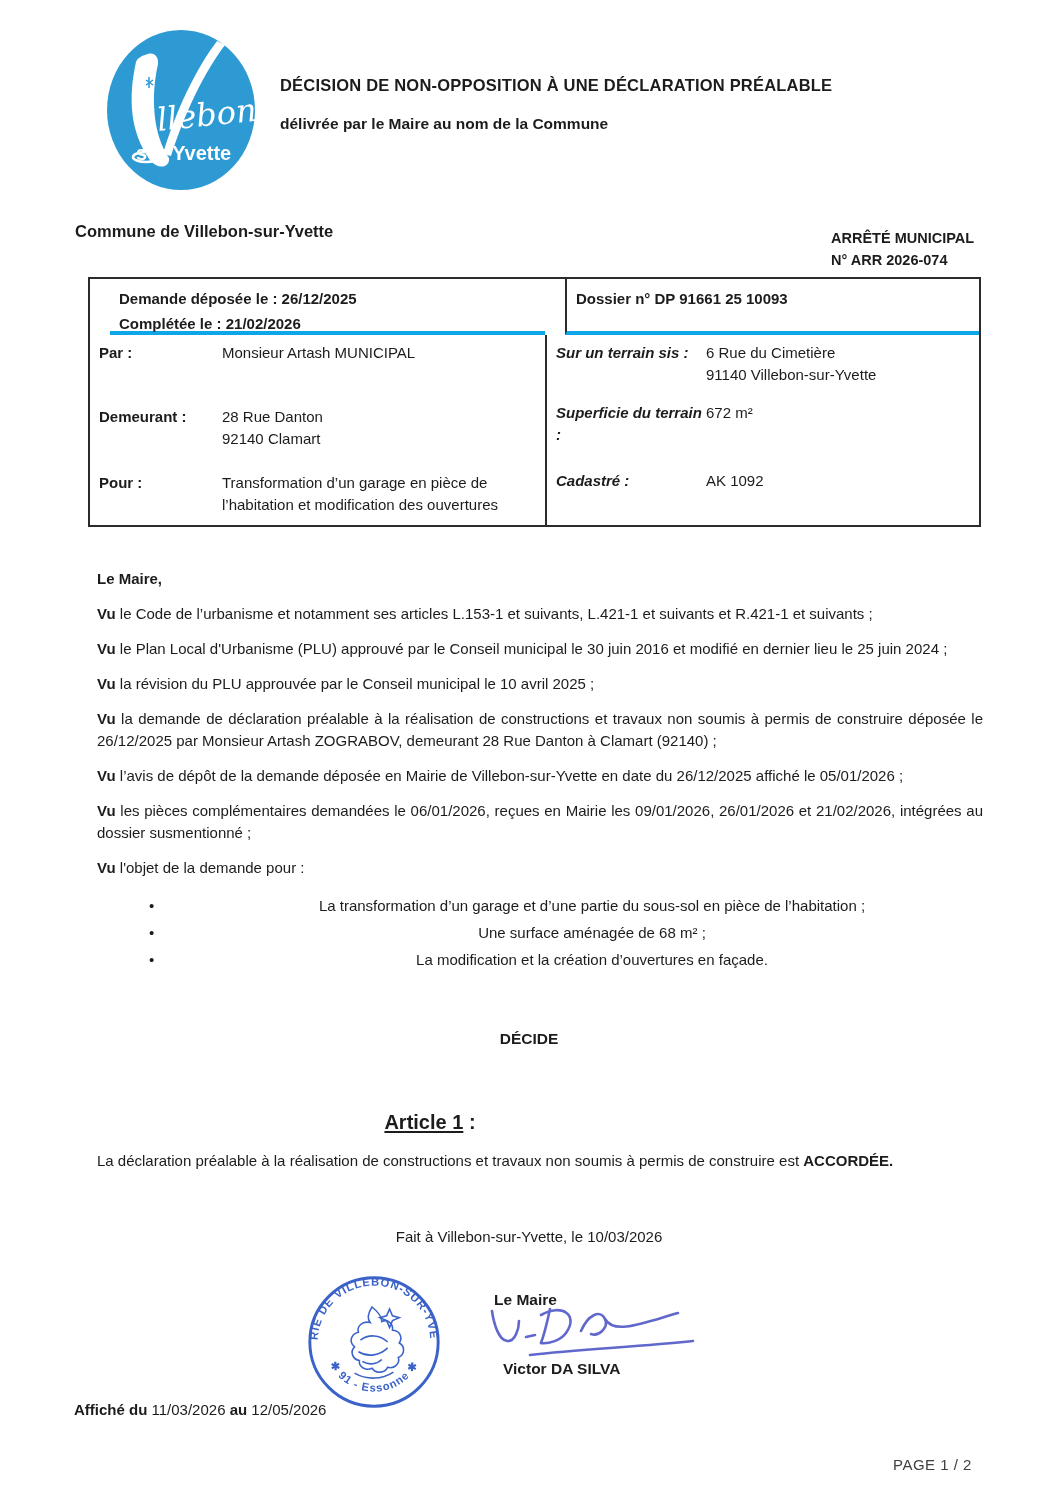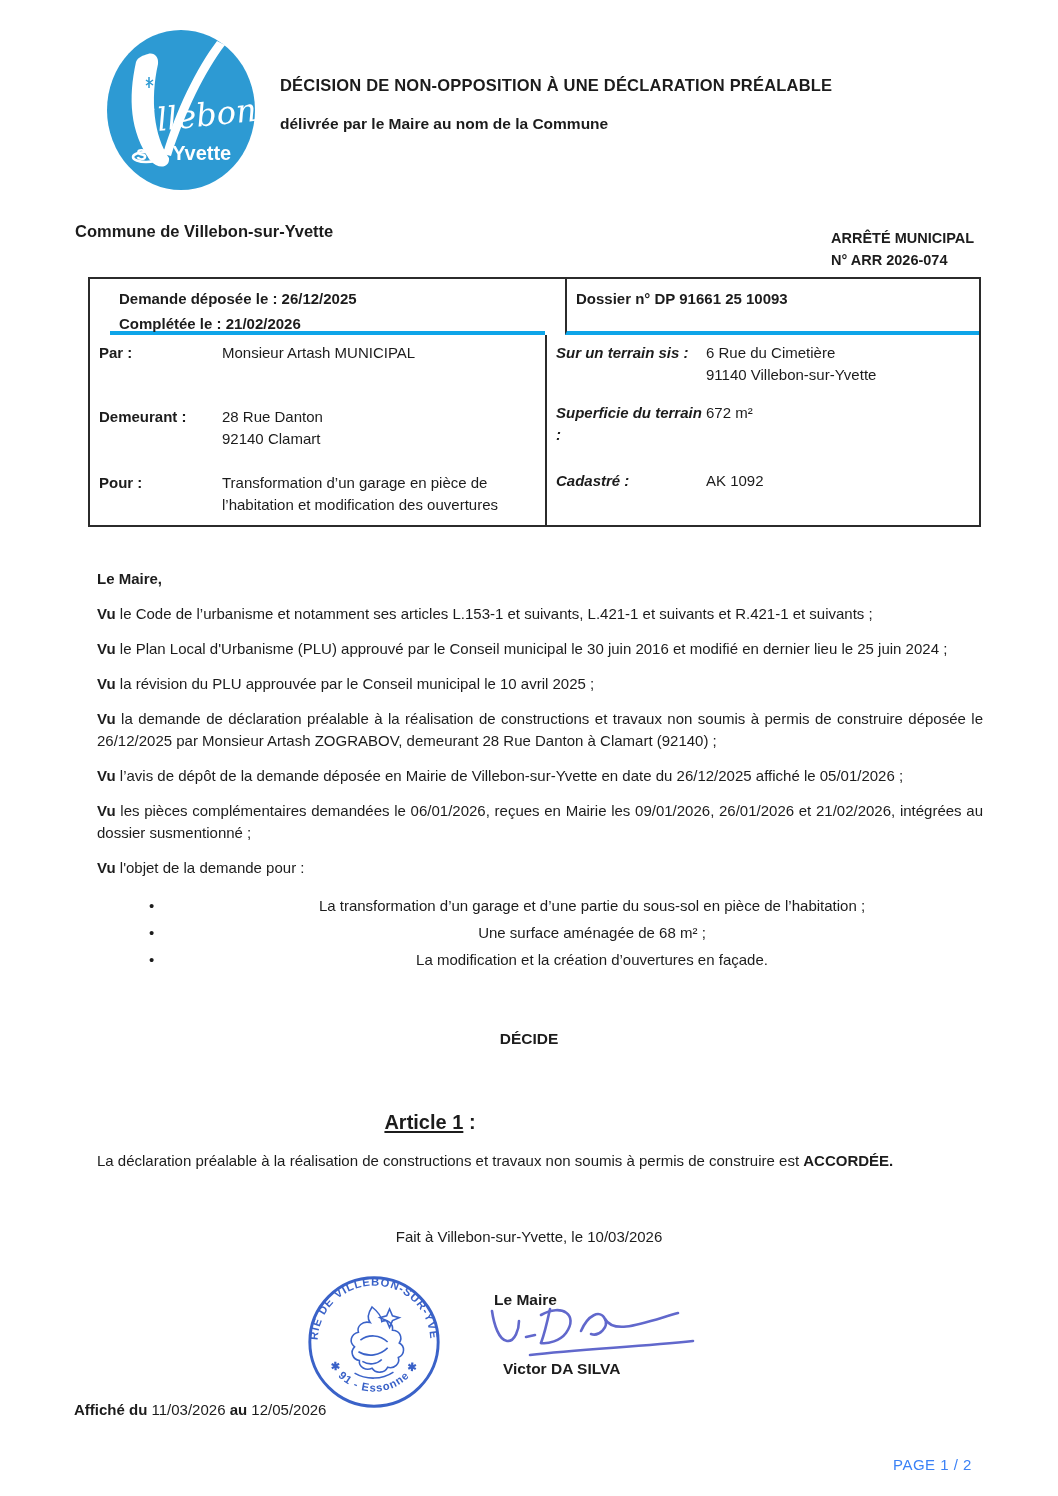--- a/index.html
+++ b/index.html
@@ -46,21 +46,21 @@
   .article-line { position:absolute; left:0; top:1111px; width:860px; text-align:center; font-weight:bold; font-size:20px; }
   .article-line u { text-underline-offset:2px; }
   .decision-par { position:absolute; left:97px; top:1150px; width:886px; line-height:22px; }
   
   .fait-line { position:absolute; left:0; top:1228px; width:1058px; text-align:center; }
   .stamp { position:absolute; left:304px; top:1272px; width:140px; height:140px; }
   .role-line { position:absolute; left:494px; top:1291px; font-weight:bold; font-size:15.5px; }
   .signature { position:absolute; left:478px; top:1297px; width:225px; height:70px; }
   .name-line { position:absolute; left:466px; top:1360px; font-weight:bold; font-size:15.5px;margin-left:37px; }
   .affiche-line { position:absolute; left:74px; top:1401px; font-size:15px; }
-  .page-num { position:absolute; left:893px; top:1456px; font-size:15px; color:#3b82f6; letter-spacing:.5px; }
+  .page-num { position:absolute; left:893px; top:1456px; font-size:15px; color:#404040; letter-spacing:.5px; }
 </style>
 </head>
 <body>
 
 <div class="page">
 
   <div class="logo">
     <svg width="150" height="164" viewBox="0 0 150 164">
       <ellipse cx="75" cy="82" rx="74" ry="80" fill="#2d9ad3"></ellipse>
       <path d="M30,34 C22,70 24,104 44,132 C52,142 64,140 63,130 C48,108 44,72 52,36 C53,29 48,24 42,26 C37,27.5 32,29 30,34 Z" fill="#ffffff"></path>

